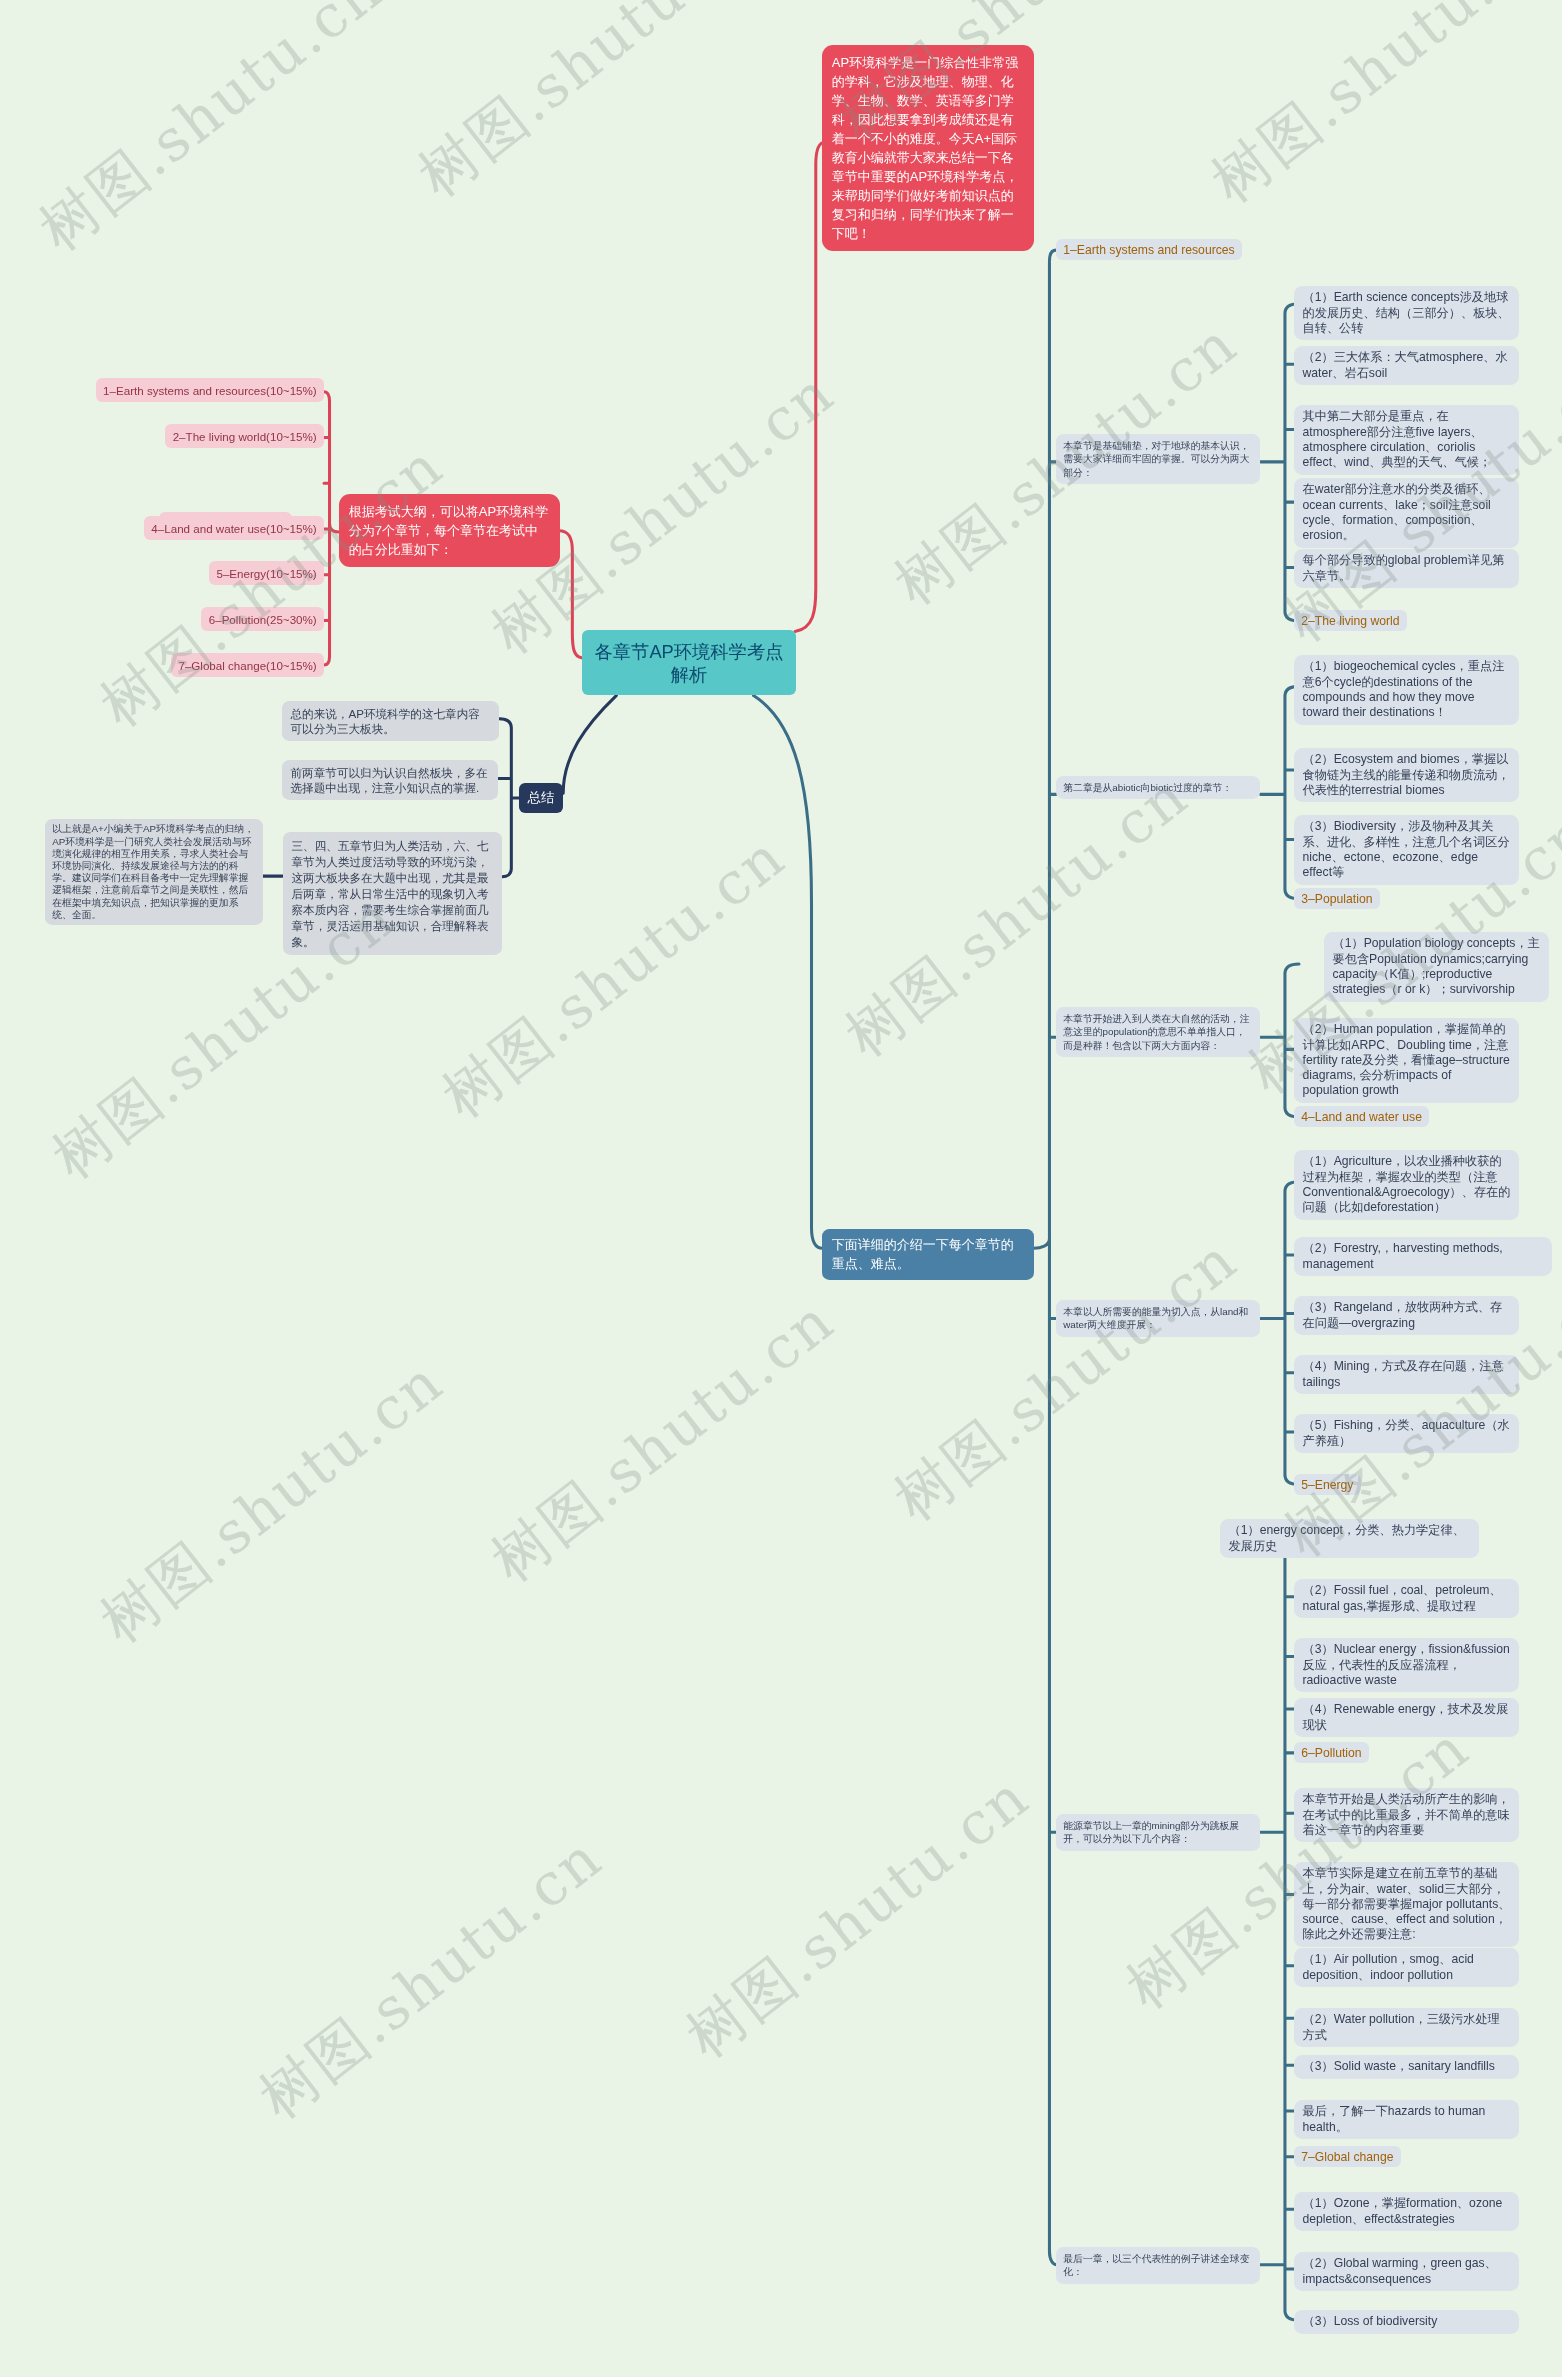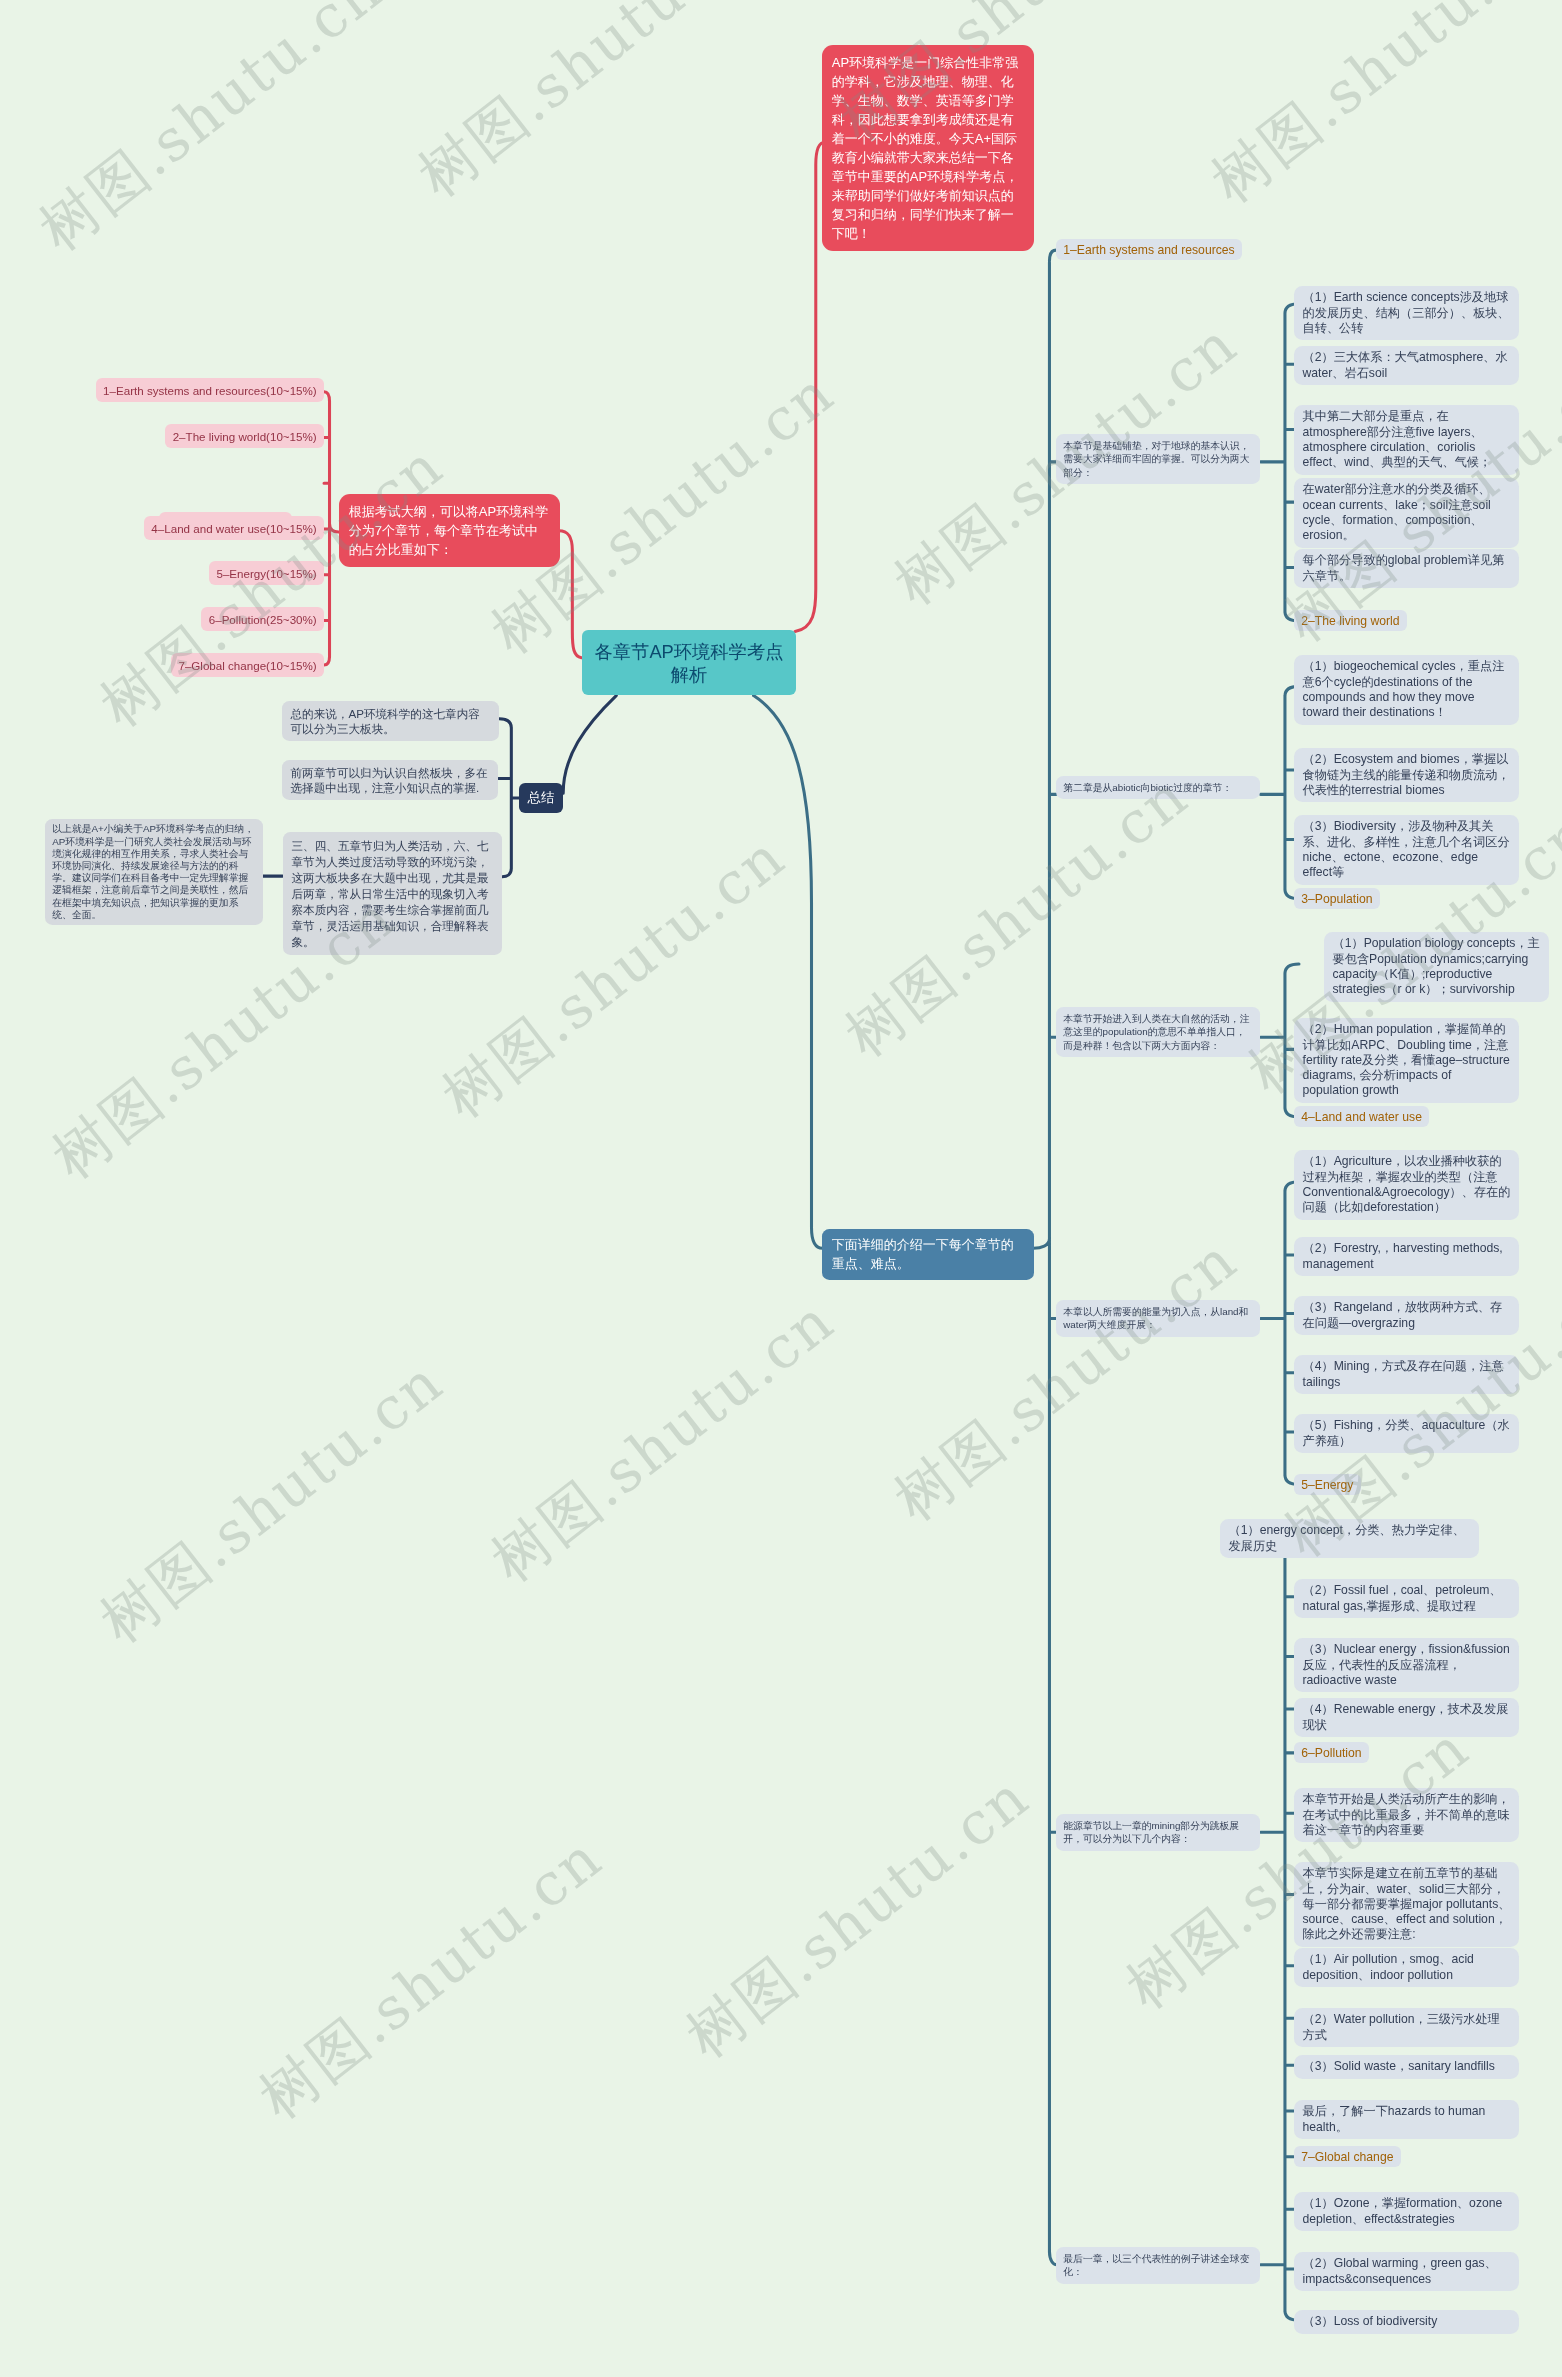--- a/index.html
+++ b/index.html
@@ -108,21 +108,21 @@
   <div class="node blue-box" style="left:1294px;top:815px;width:225px;">（3）Biodiversity，涉及物种及其关系、进化、多样性，注意几个名词区分niche、ectone、ecozone、edge effect等</div>
 
   <div class="node label-box" style="left:1294px;top:888px;">3–Population</div>
   <div class="node intro-box" style="left:1056px;top:1007px;">本章节开始进入到人类在大自然的活动，注意这里的population的意思不单单指人口，而是种群！包含以下两大方面内容：</div>
   <div class="node blue-box" style="left:1294px;top:932px;width:225px;margin-left:30px;">（1）Population biology concepts，主要包含Population dynamics;carrying capacity（K值）;reproductive strategies（r or k）；survivorship</div>
   <div class="node blue-box" style="left:1294px;top:1018px;width:225px;">（2）Human population，掌握简单的计算比如ARPC、Doubling time，注意fertility rate及分类，看懂age–structure diagrams, 会分析impacts of population growth</div>
 
   <div class="node label-box" style="left:1294px;top:1106px;">4–Land and water use</div>
   <div class="node intro-box" style="left:1056px;top:1300px;">本章以人所需要的能量为切入点，从land和water两大维度开展：</div>
   <div class="node blue-box" style="left:1294px;top:1150px;width:225px;">（1）Agriculture，以农业播种收获的过程为框架，掌握农业的类型（注意Conventional&amp;Agroecology）、存在的问题（比如deforestation）</div>
-  <div class="node blue-box" style="left:1294px;top:1237px;width:225px;">（2）Forestry,，harvesting methods, management</div>
+  <div class="node blue-box" style="left:1294px;top:1237px;width:258px;">（2）Forestry,，harvesting methods, management</div>
   <div class="node blue-box" style="left:1294px;top:1296px;width:225px;">（3）Rangeland，放牧两种方式、存在问题—overgrazing</div>
   <div class="node blue-box" style="left:1294px;top:1355px;width:225px;">（4）Mining，方式及存在问题，注意tailings</div>
   <div class="node blue-box" style="left:1294px;top:1414px;width:225px;">（5）Fishing，分类、aquaculture（水产养殖）</div>
 
   <div class="node label-box" style="left:1294px;top:1474px;">5–Energy</div>
   <div class="node intro-box" style="left:1056px;top:1814px;">能源章节以上一章的mining部分为跳板展开，可以分为以下几个内容：</div>
   <div class="node blue-box" style="left:1220px;top:1519px;width:259px;">（1）energy concept，分类、热力学定律、发展历史</div>
   <div class="node blue-box" style="left:1294px;top:1579px;width:225px;">（2）Fossil fuel，coal、petroleum、natural gas,掌握形成、提取过程</div>
   <div class="node blue-box" style="left:1294px;top:1638px;width:225px;">（3）Nuclear energy，fission&amp;fussion反应，代表性的反应器流程，radioactive waste</div>
   <div class="node blue-box" style="left:1294px;top:1698px;width:225px;">（4）Renewable energy，技术及发展现状</div>

